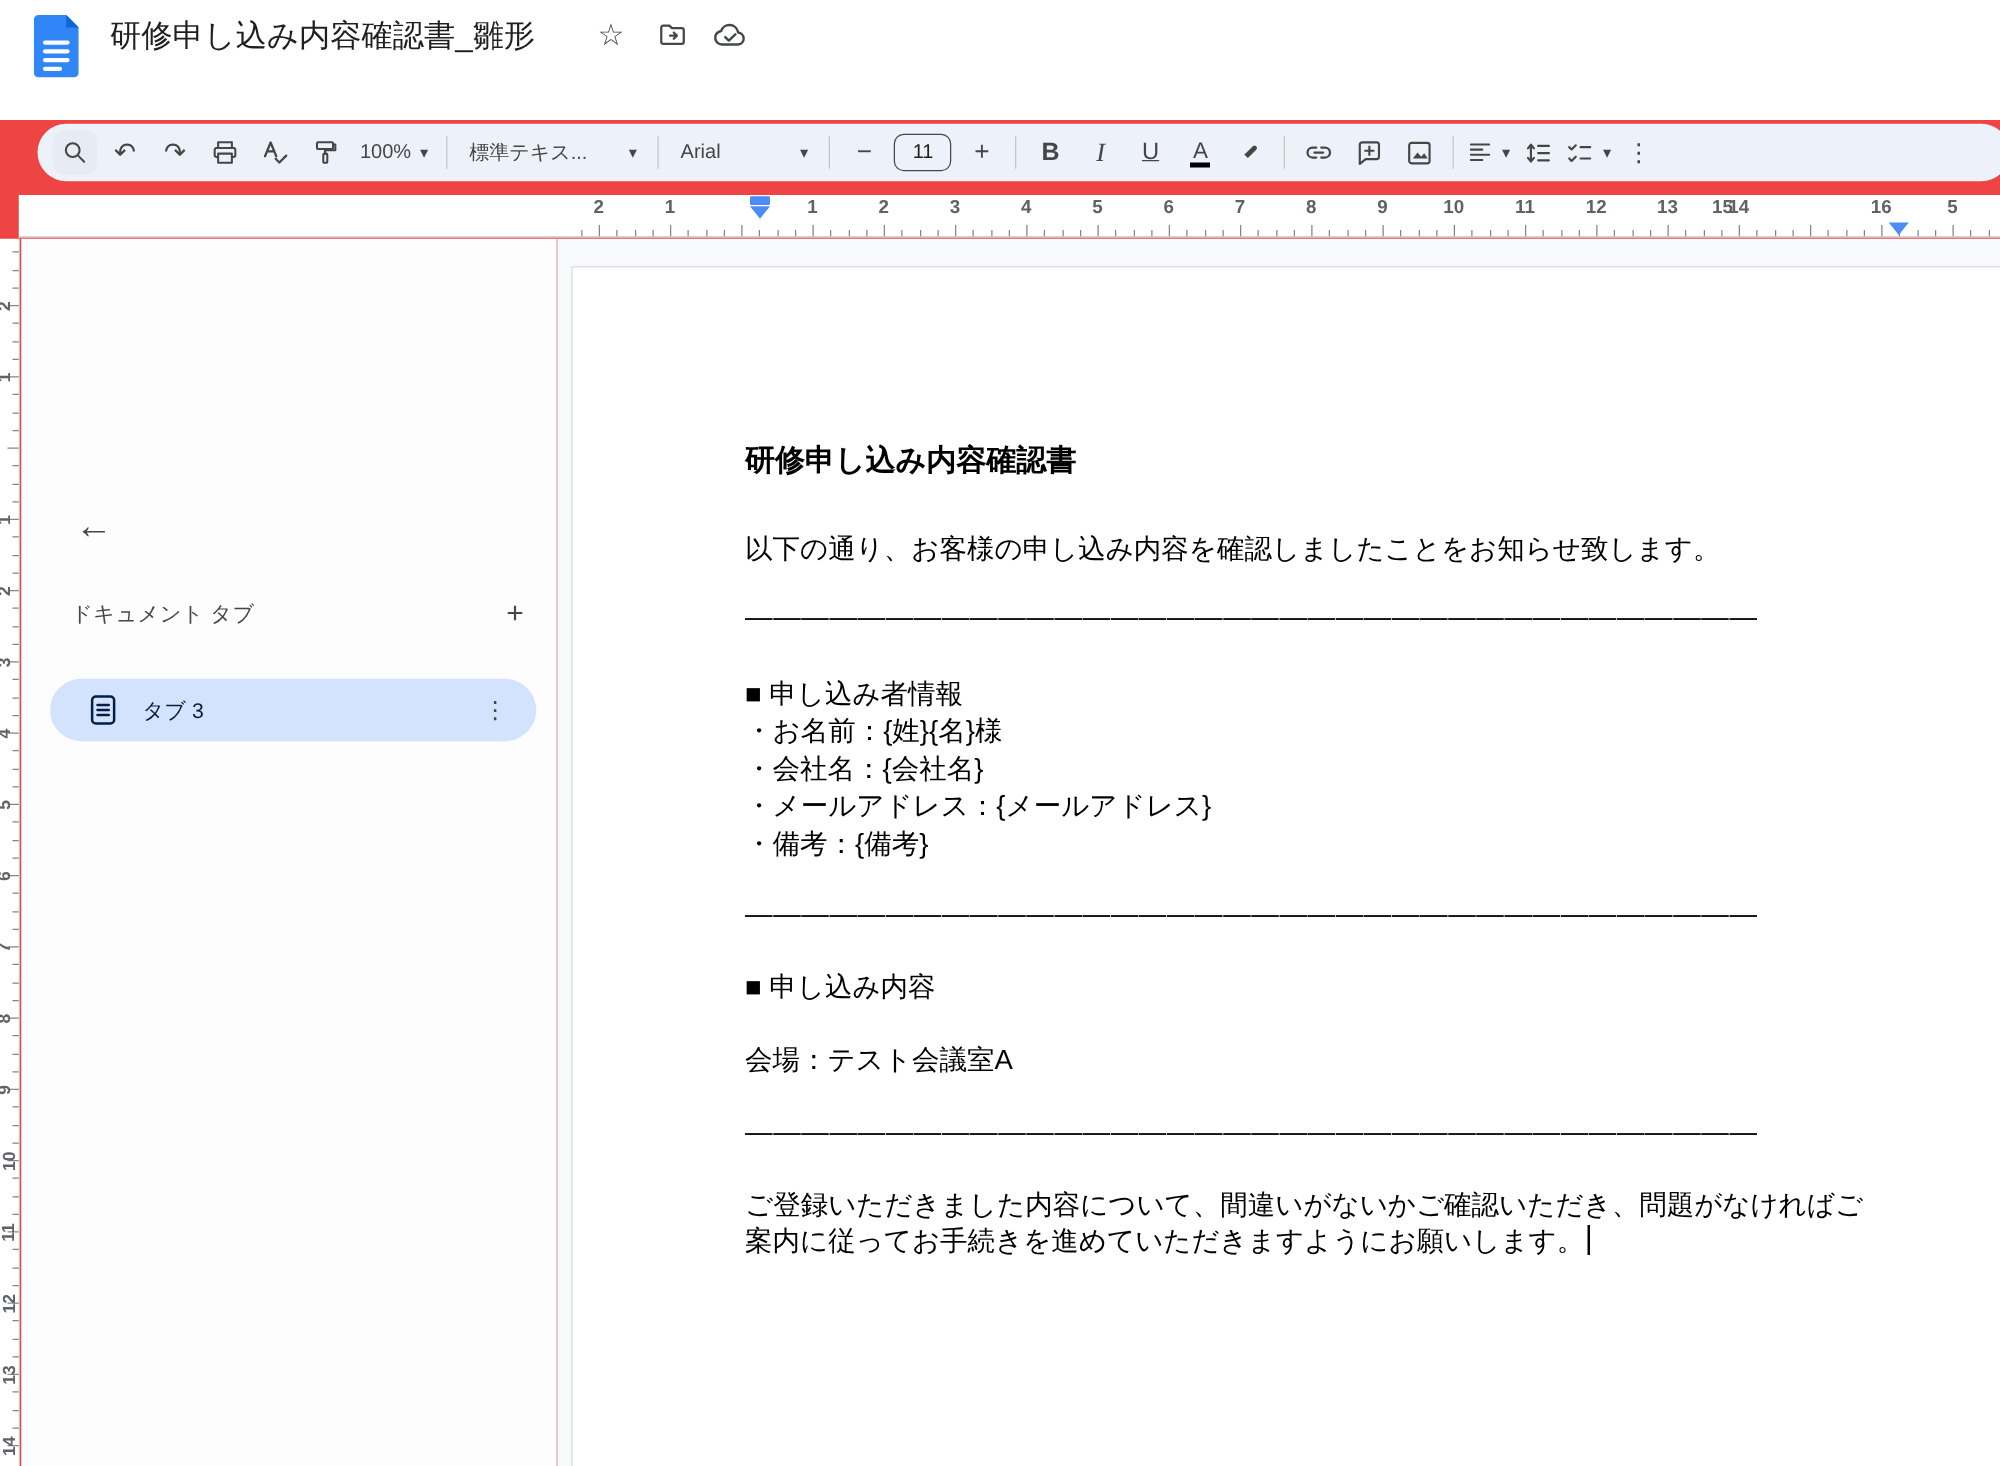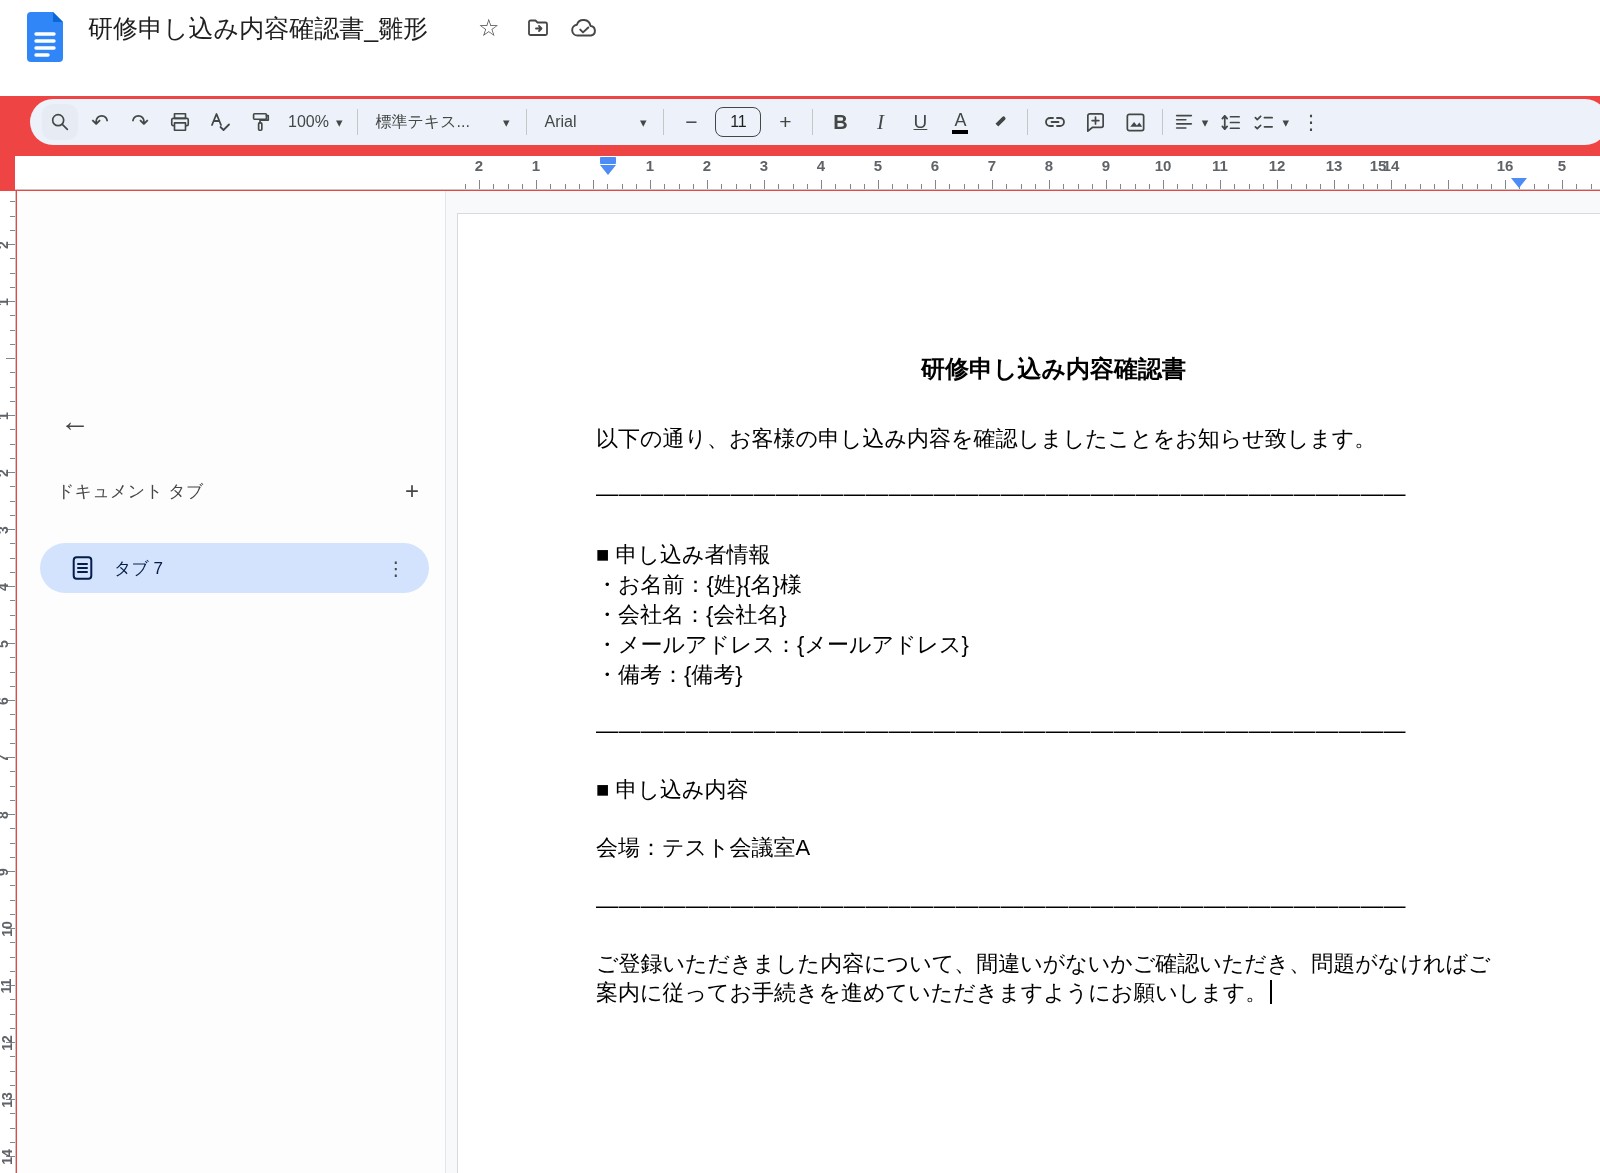--- a/index.html
+++ b/index.html
@@ -76,21 +76,21 @@
                   font-size:19px; color:#444746; cursor:pointer; }
   #tabs-note { position:absolute; left:57px; top:415px; width:335px; font-size:16px; font-style:italic;
                color:#5f6368; line-height:29px; }
 
   
   #canvas { position:absolute; left:446px; top:191px; width:1154px; height:982px; background:#f8f9fa; }
   #page { position:absolute; left:11px; top:22px; width:1150px; height:960px; background:#fff;
           border-left:1px solid #d8dade; border-top:1px solid #d8dade; cursor:text; }
   #content { position:absolute; left:138px; top:140px; width:915px; font-size:22px; color:#000; }
   .p { line-height:30px; }
-  #d-title { font-size:24px; font-weight:bold; line-height:30px;text-align:center; }
+  #d-title { font-size:24px; font-weight:bold; line-height:30px; }
   #d-intro { margin-top:40px; }
   .dash { margin-top:25px; white-space:nowrap; letter-spacing:.5px; line-height:30px; }
   .dash2 { margin-top:26px; }
   .dash3 { margin-top:28px; }
   #d-info-h { margin-top:31px; }
   #d-content-h { margin-top:29px; }
   .sp { margin-top:28px; }
   #d-footer { margin-top:28px; line-height:29px; }
   #cursor { display:inline-block; width:2px; height:24px; background:#000; vertical-align:-4px; margin-left:3px; }
 </style>
@@ -454,21 +454,21 @@
           <span>+</span>
         </span>
     </div>
     <div id="tab-pill">
       <svg width="21" height="24" viewBox="0 0 20 24" fill="none" stroke="#041e49" stroke-width="2" stroke-linecap="round">
         <rect x="1.2" y="1.2" width="17.6" height="21.6" rx="3"></rect>
         <line x1="5.5" y1="8" x2="14.5" y2="8"></line>
           <line x1="5.5" y1="12" x2="14.5" y2="12"></line>
           <line x1="5.5" y1="16" x2="14.5" y2="16"></line>
       </svg>
-      <span id="tab-label">タブ 7</span>
+      <span id="tab-label">タブ 3</span>
       <span id="tab-menu-btn"><span>⋮</span></span>
     </div>
   </div>
   <div id="sidebar-divider"></div>
 
   <div id="canvas">
     <div id="page">
       <div id="content">
         <div id="d-title" class="p">研修申し込み内容確認書</div>
         <div id="d-intro" class="p">以下の通り、お客様の申し込み内容を確認しましたことをお知らせ致します。</div>

